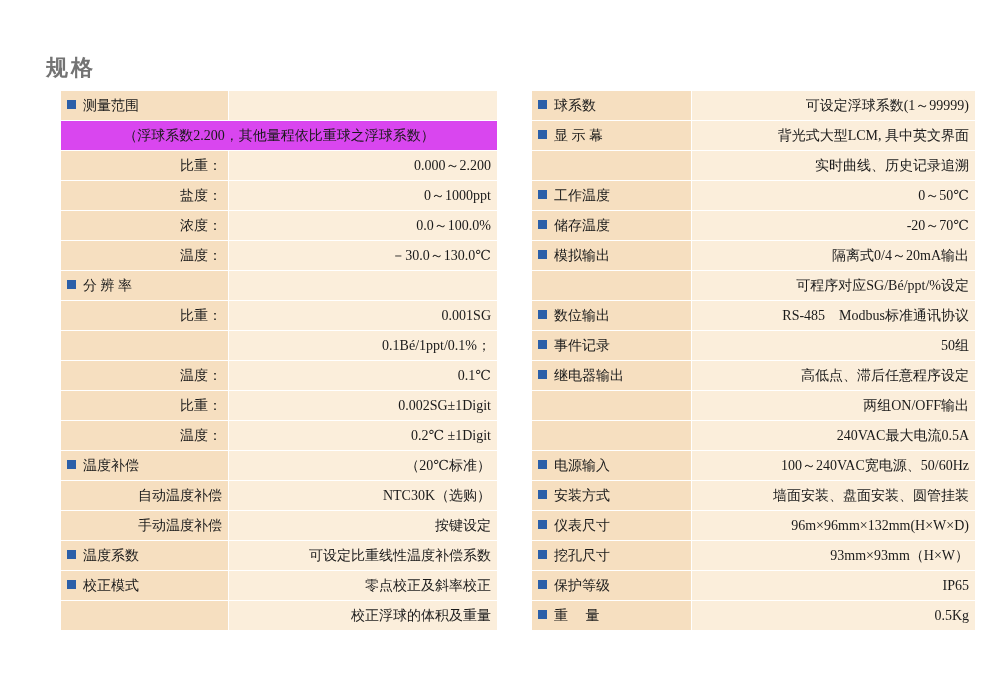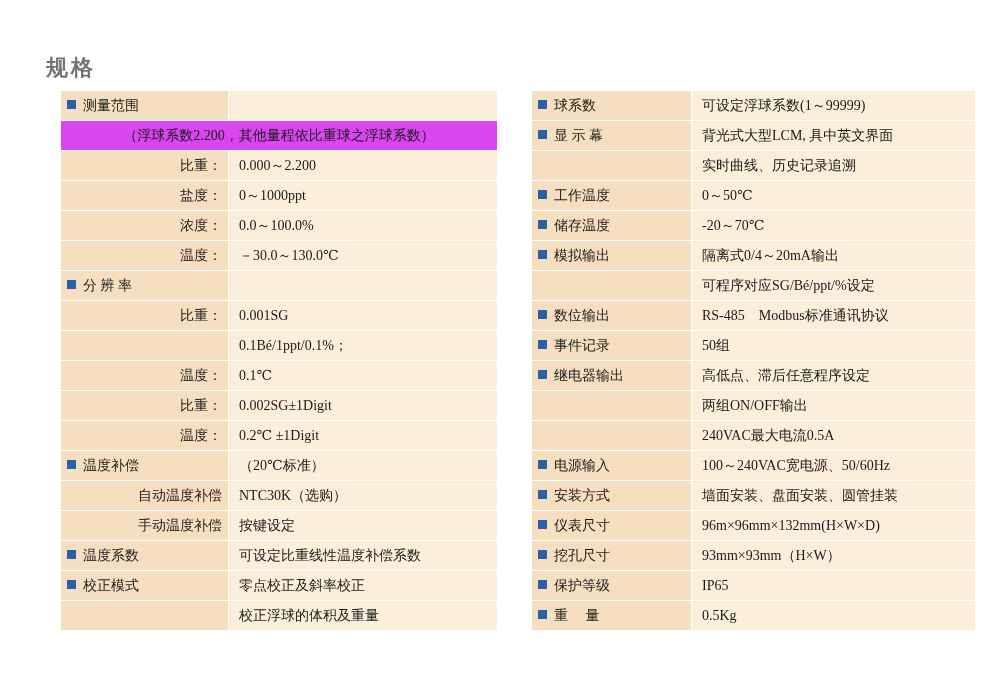--- a/index.html
+++ b/index.html
@@ -47,20 +47,21 @@
     vertical-align: middle;
     line-height: 1.1;
     overflow: hidden;
     white-space: nowrap;
   }
   .c-label {
     background: #f6dfc0;
   }
   .c-value {
     background: #fbeedb;
+    text-align: right;
   }
   #table-left col.lab { width: 168px; }
   #table-left col.val { width: 269px; }
   #table-right col.lab { width: 160px; }
   #table-right col.val { width: 284px; }
 
   .sq {
     display: inline-block;
     width: 9px;
     height: 9px;

